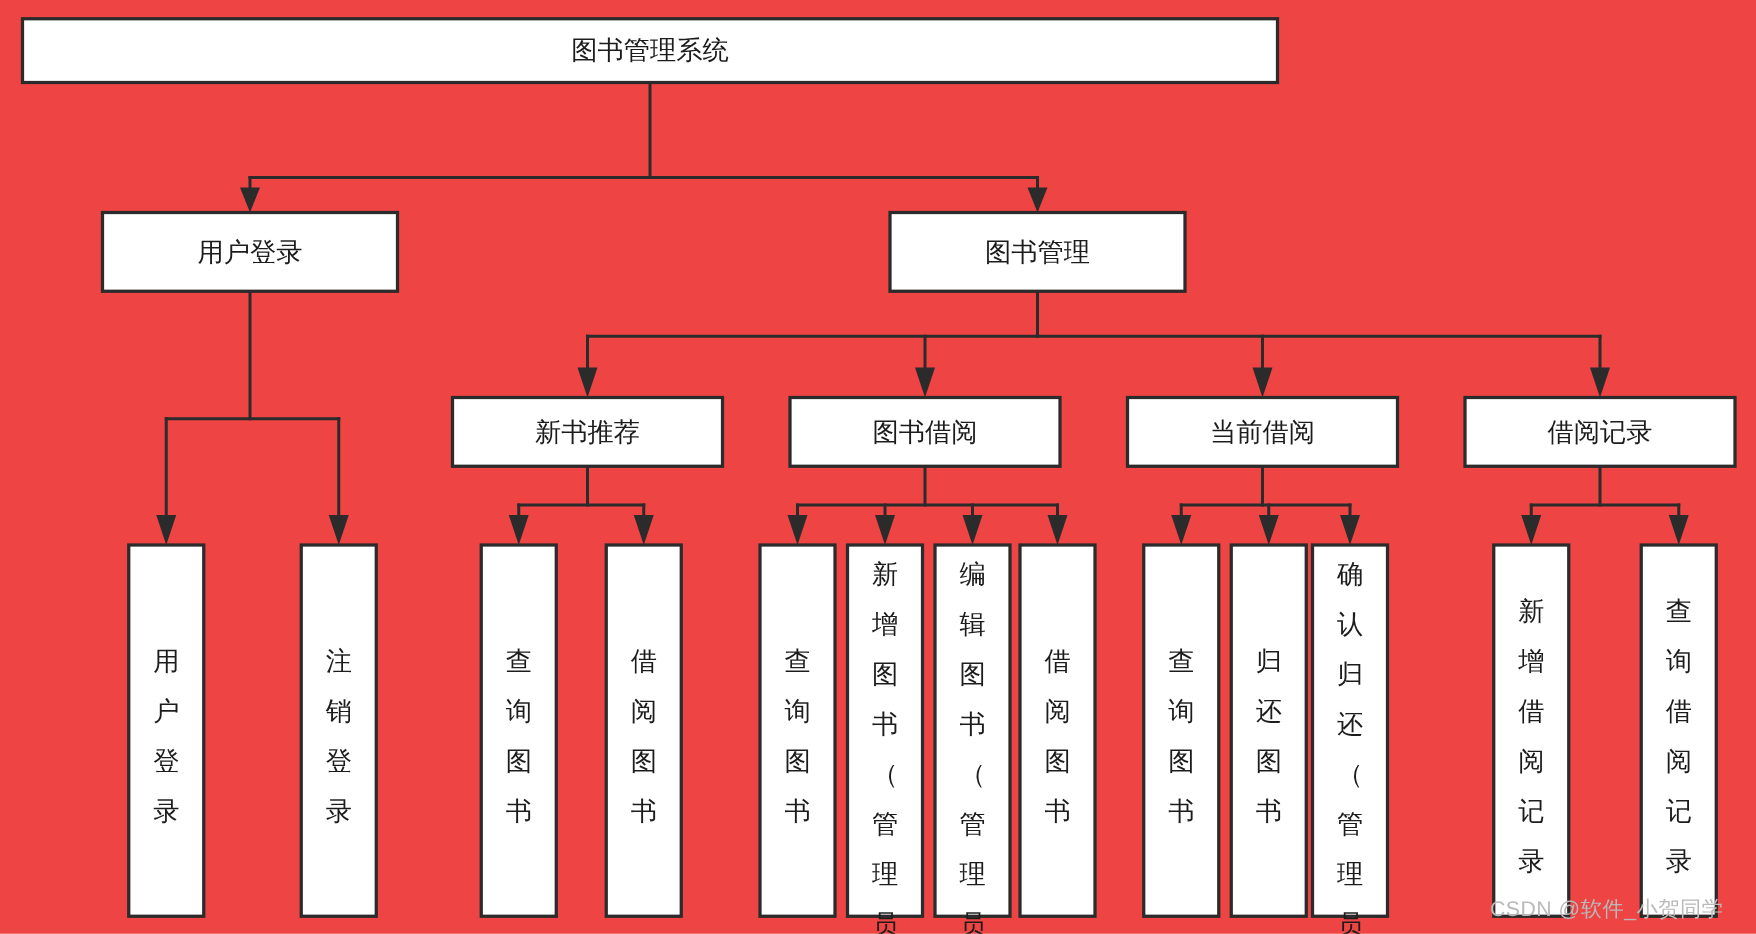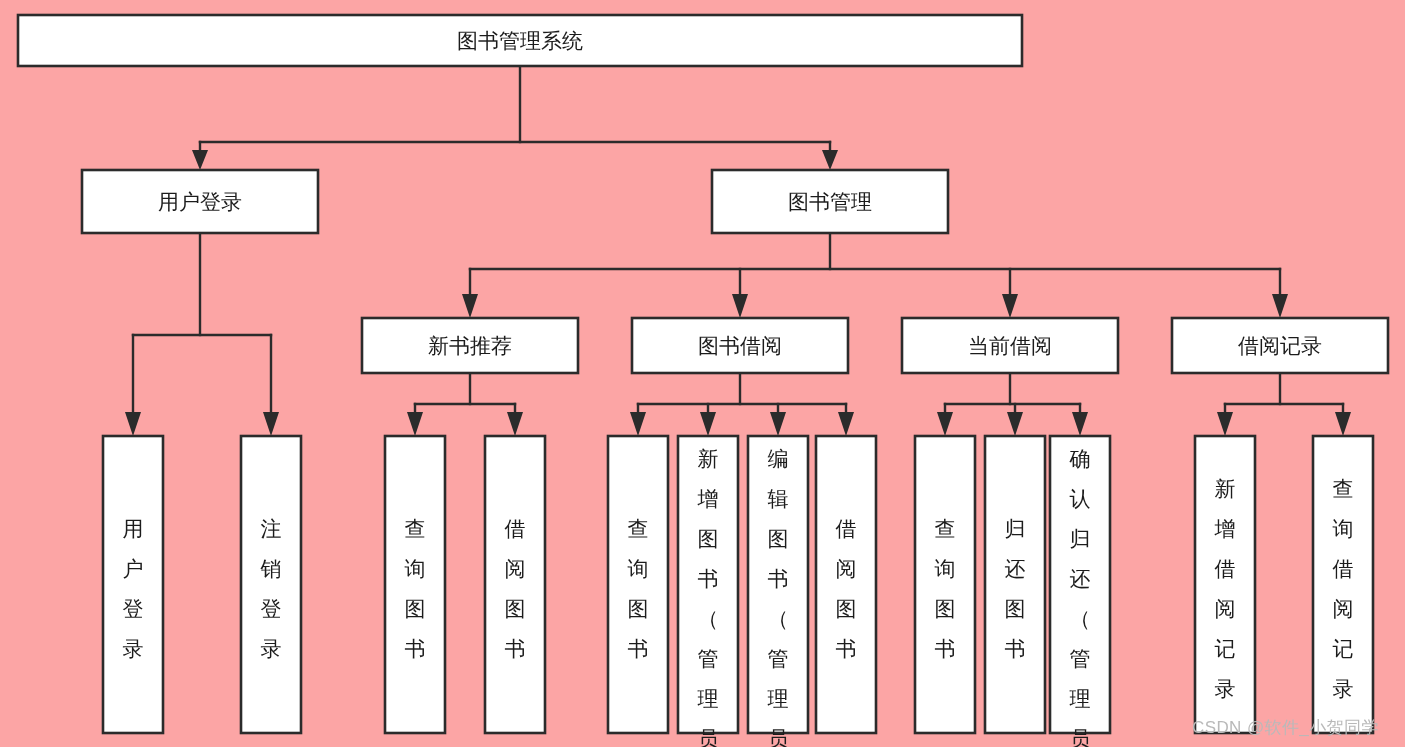--- a/index.html
+++ b/index.html
@@ -12,21 +12,21 @@
     width: 1405px;
     height: 747px;
     font-family: "Liberation Sans", "DejaVu Sans", sans-serif;
     overflow: hidden;
     position: relative;
   }
   #diagram-root {
     position: relative;
     width: 1405px;
     height: 747px;
-    background: #fca5a5;
+    background: #ef4444;
   }
   svg#chart-svg {
     position: absolute;
     left: 0;
     top: 0;
     width: 1405px;
     height: 747px;
     display: block;
   }
   .node-box {

